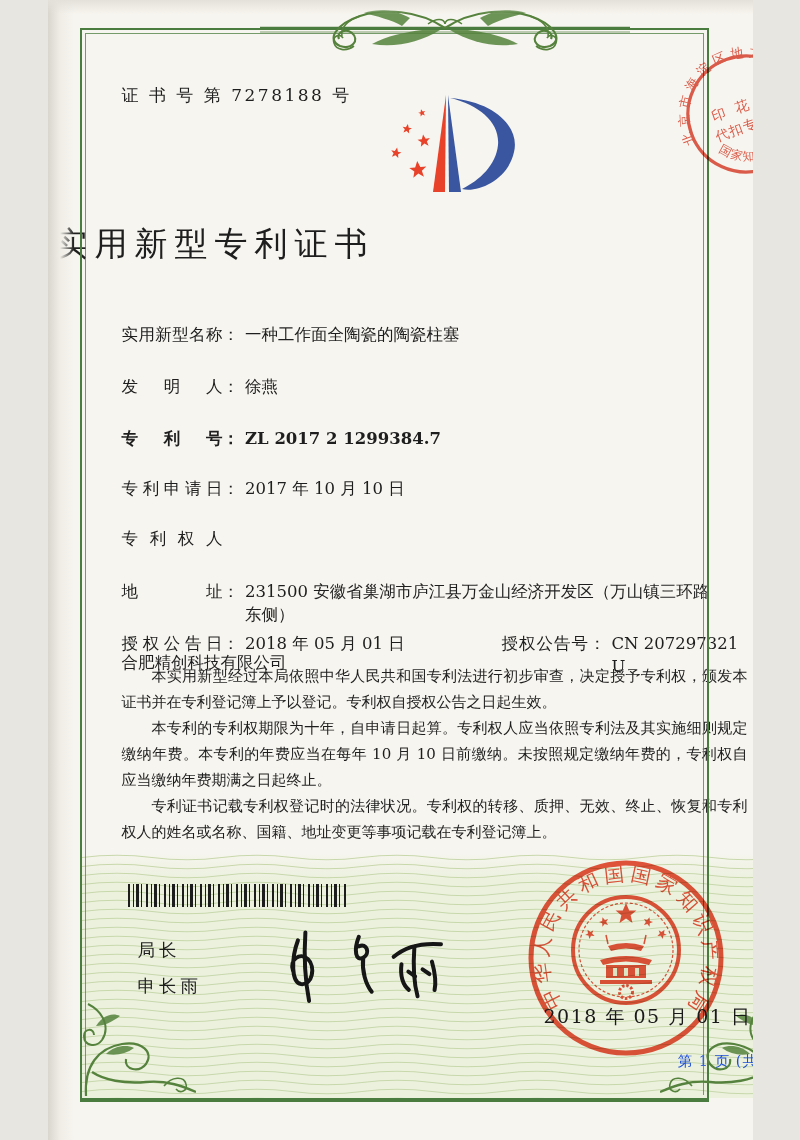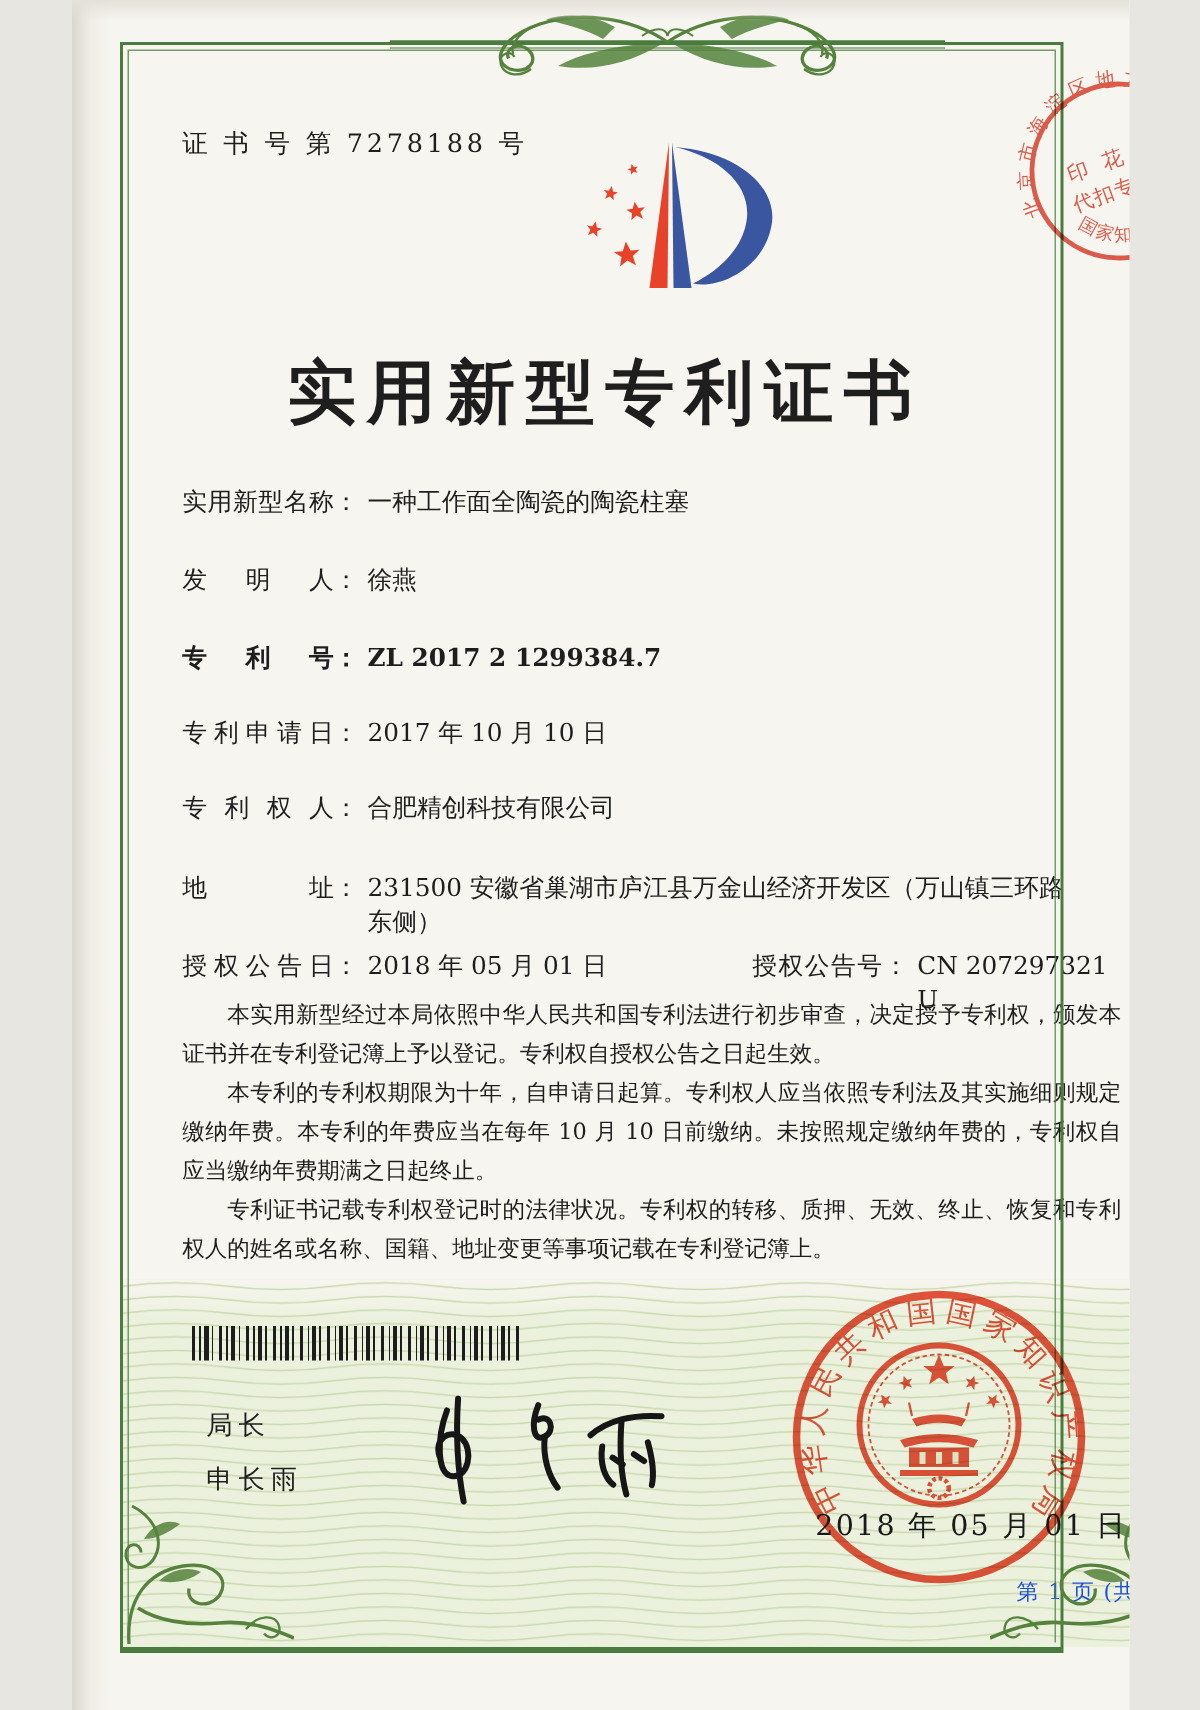--- a/index.html
+++ b/index.html
@@ -36,29 +36,29 @@
 
   .top-flourish{position:absolute;left:212px;top:6px;z-index:4;}
 
   .cert-no{position:absolute;left:74px;top:84px;font-size:17px;letter-spacing:2.5px;z-index:2;}
   .cert-no .lbl{margin-right:8px;}
 
   .logo{position:absolute;left:336px;top:92px;z-index:2;}
 
   .stamp{position:absolute;left:618px;top:34px;z-index:5;transform:rotate(-20deg);opacity:.88;mix-blend-mode:multiply;}
 
-  .title{position:absolute;left:0;right:0;top:200px;text-align:center;
-    font-size:46px;font-weight:700;letter-spacing:7px;text-indent:7px;z-index:2;}
+  .title{position:absolute;left:0;right:0;top:200px;text-align:left;
+    font-size:33px;font-weight:400;letter-spacing:7px;text-indent:7px;z-index:2;}
 
   .fields{position:absolute;left:74px;top:312px;width:626px;z-index:2;font-size:16.5px;line-height:23px;}
   .frow{position:absolute;left:0;display:flex;align-items:flex-start;width:100%;}
   .flabel{display:inline-block;width:101px;text-align:justify;text-align-last:justify;flex:0 0 101px;}
   .fcolon{flex:0 0 auto;margin-right:6px;}
   .fvalue{flex:1 1 auto;}
-  .r0{top:11px;}.r1{top:63px;}.r2{top:115px;font-weight:bold;}.r3{top:165px;}.r4{top:215px;}
+  .r0{top:11px;}.r1{top:63px;}.r2{top:115px;font-weight:bold;}.r3{top:165px;}.r4{top:215px;flex-direction:column;}
   .r5{top:268px;}.r6{top:320px;justify-content:space-between;}
   .grant-date{display:flex;width:380px;flex:0 0 380px;}
   .grant-no{display:flex;}
   .grant-no .flabel{width:auto;flex:0 0 auto;letter-spacing:1px;}
 
   .paras{position:absolute;left:74px;top:663px;width:626px;z-index:2;
     font-size:15px;line-height:26px;text-align:justify;}
   .paras p{margin:0;text-indent:2em;}
 
   .green-band{position:absolute;left:34px;top:853px;width:720px;height:245px;z-index:0;background:var(--band-green);}

